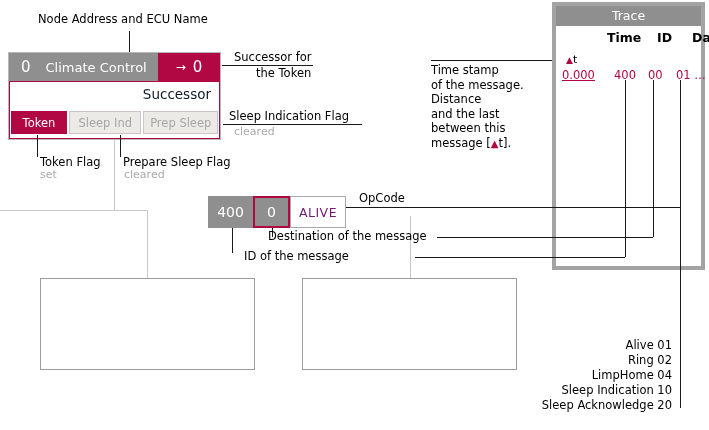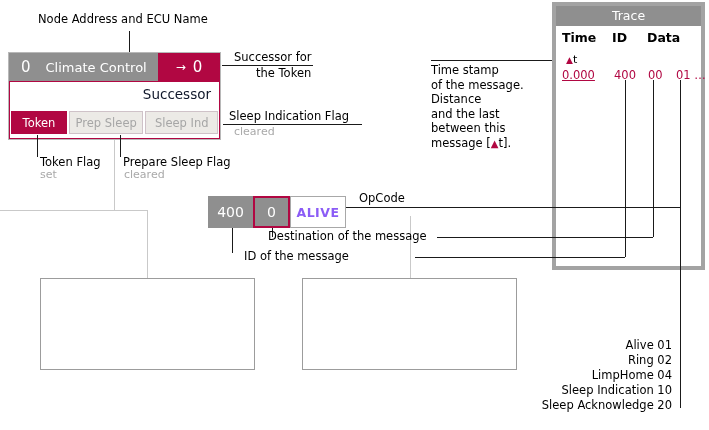--- a/index.html
+++ b/index.html
@@ -30,30 +30,30 @@
   .btn{box-sizing:border-box;height:100%;display:flex;align-items:center;justify-content:center;
        font-size:11.5px;background:#eceae6;color:#a6a6a6;border:1px solid #cfc2c8;}
   .btn-on{background:#b10742;color:#fff;border:1px solid #b10742;}
 
   
   .msg{position:absolute;left:208px;top:196px;height:32px;display:flex;}
   .msg .mid{width:45px;background:#8f8f8f;color:#fff;font-size:14px;
             display:flex;align-items:center;justify-content:center;}
   .msg .mdest{width:37px;box-sizing:border-box;background:#8f8f8f;color:#fff;font-size:14px;
               border:2px solid #b10742;display:flex;align-items:center;justify-content:center;}
-  .msg .mop{width:56px;box-sizing:border-box;background:#fff;color:#8b5cf6;font-size:12.5px;
-            font-weight:bold;letter-spacing:0.5px;border:1px solid #a8a8a8;
+  .msg .mop{width:56px;box-sizing:border-box;background:#fff;color:#701a75;font-size:12.5px;
+            font-weight:normal;letter-spacing:0.5px;border:1px solid #a8a8a8;
             display:flex;align-items:center;justify-content:center;}
 
   
   .trace{position:absolute;left:552px;top:2px;width:153px;height:268px;
          border:4px solid #a3a3a3;box-sizing:border-box;background:#fff;}
   .trace-title{position:absolute;left:0;right:0;top:0;height:20px;background:#8f8f8f;
                color:#fff;font-size:12.5px;text-align:center;line-height:20px;}
-  .trace-h{position:absolute;font-size:12.5px;font-weight:bold;color:#000;top:24px;}
+  .trace-h{position:absolute;font-size:12.5px;font-weight:bold;color:#000;top:24px;margin-left:45px;}
   .trace-dt{position:absolute;left:10px;top:47px;font-size:11px;color:#000;}
   .trace-dt .tri{color:#b10742;font-size:9px;}
   .trace-cell{position:absolute;top:62px;font-size:11.5px;color:#b10742;white-space:nowrap;}
 
   .rect{position:absolute;width:215px;height:92px;border:1px solid #9c9c9c;
         box-sizing:border-box;background:#fff;}
 
   .note{position:absolute;left:431px;top:63px;font-size:11.5px;line-height:14.5px;color:#000;}
   .note .tri{color:#b10742;font-size:10px;}
 
@@ -79,22 +79,22 @@
       <span class="node-name">Climate Control</span>
       <span class="node-succ">
         <span class="arr">→</span>
         <span class="val">0</span>
       </span>
     </div>
     <div class="node-body">
       <div class="succ-label">Successor</div>
       <div class="btn-row">
         <div class="btn btn-on" style="width:57px;">Token</div>
+        <div class="btn" style="width:74px;">Sleep Ind</div>
         <div class="btn" style="width:76px;">Prep Sleep</div>
-        <div class="btn" style="width:74px;">Sleep Ind</div>
       </div>
     </div>
   </div>
 
   <div class="hline" style="left:222px;top:65px;width:91px;"></div>
   <div class="lbl" style="left:234px;top:51px;">Successor for</div>
   <div class="lbl" style="left:256px;top:67px;">the Token</div>
 
   <div class="hline" style="left:223px;top:124px;width:139px;"></div>
   <div class="lbl" style="left:229px;top:110px;">Sleep Indication Flag</div>

